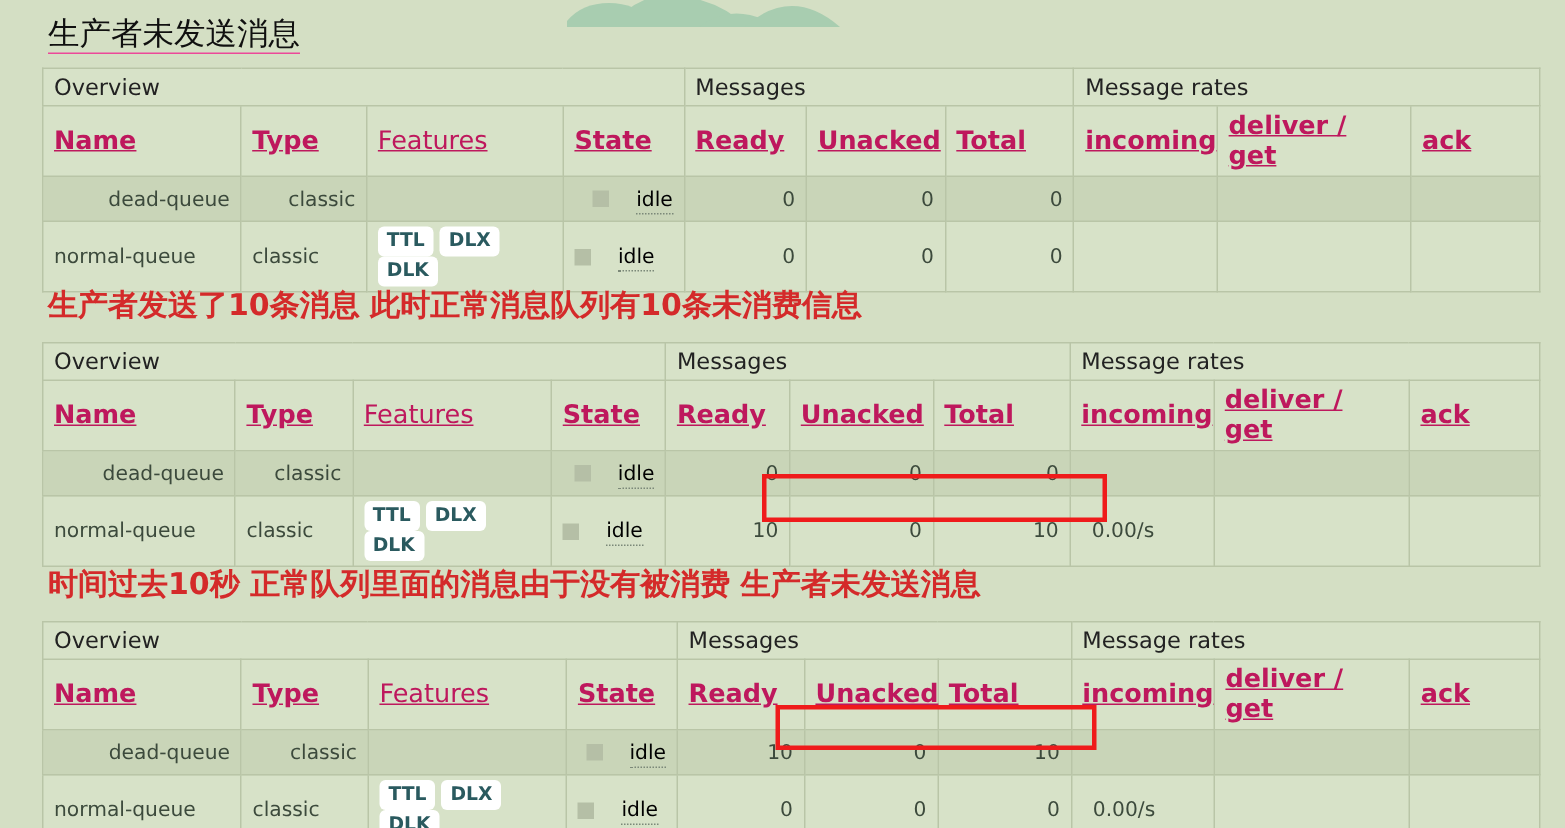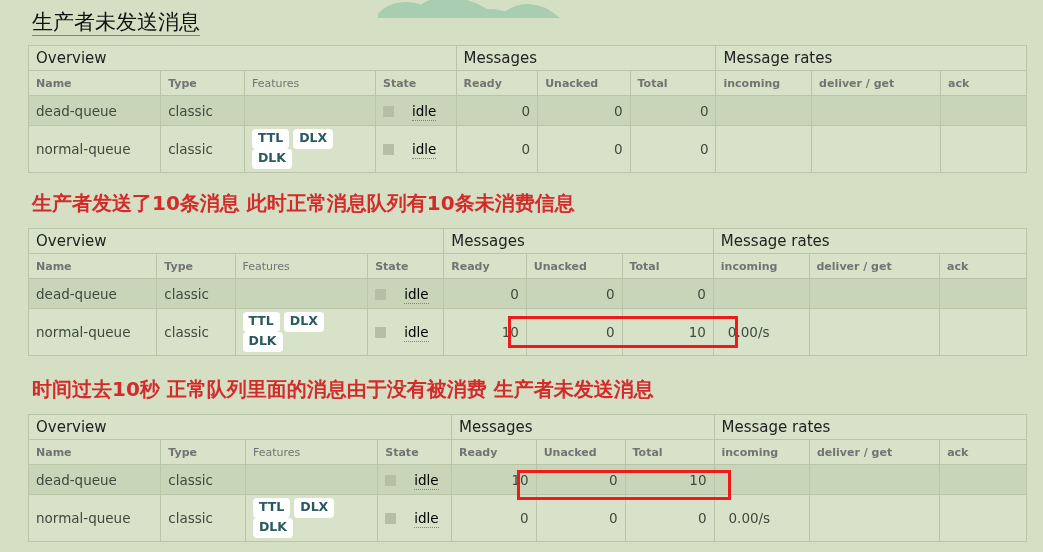--- a/index.html
+++ b/index.html
@@ -72,30 +72,32 @@
     height: 22px;
     box-sizing: border-box;
   }
   .grp-row td {
     font-size: 15px;
     color: #222;
     height: 25px;
   }
   .hdr-row td {
     font-weight: bold;
-    font-size: 11px;
-    color: #737373;
+    font-size: 17px;
+    color: #be185d;
     height: 25px;
+    text-decoration: underline;
   }
   .data-row td {
     height: 30px;
     color: #3c4a3c;
   }
   .row-alt td {
     background: #c9d5b8;
+    text-align: right;
   }
   .qname {
     font-weight: bold;
     color: #1b1b1b;
   }
   .qtype {
     color: #5e6b5c;
   }
   .num {
     text-align: right !important;

